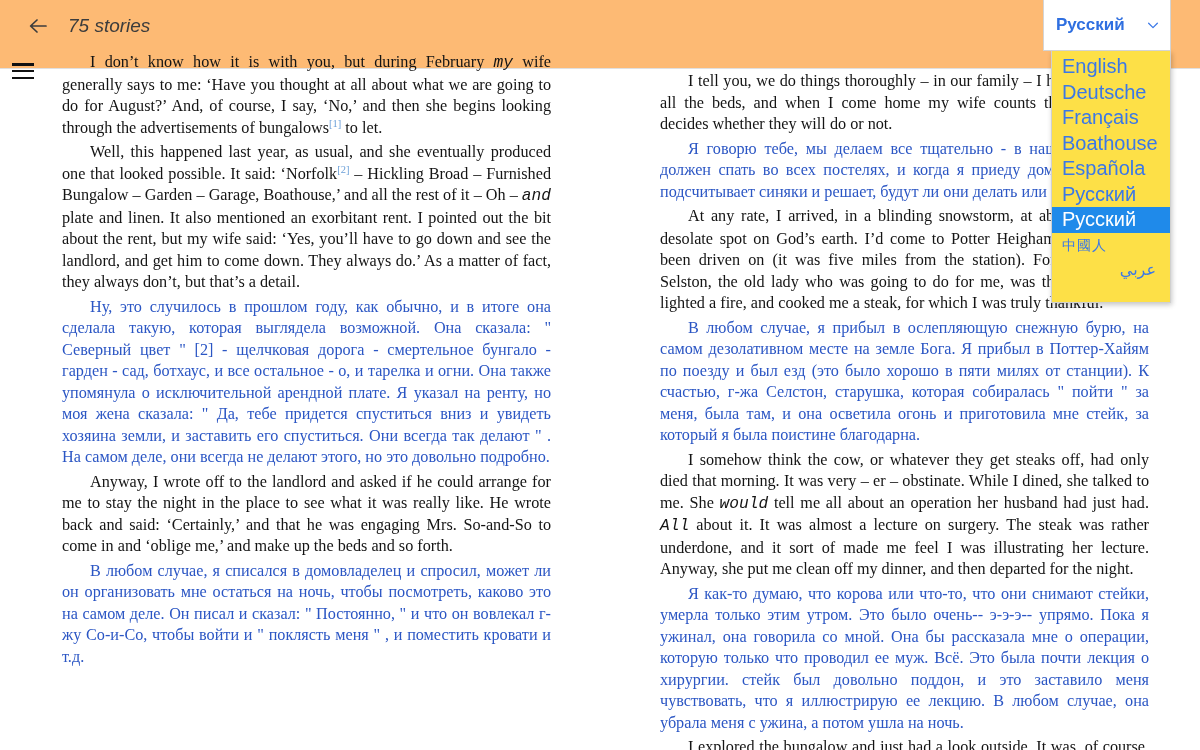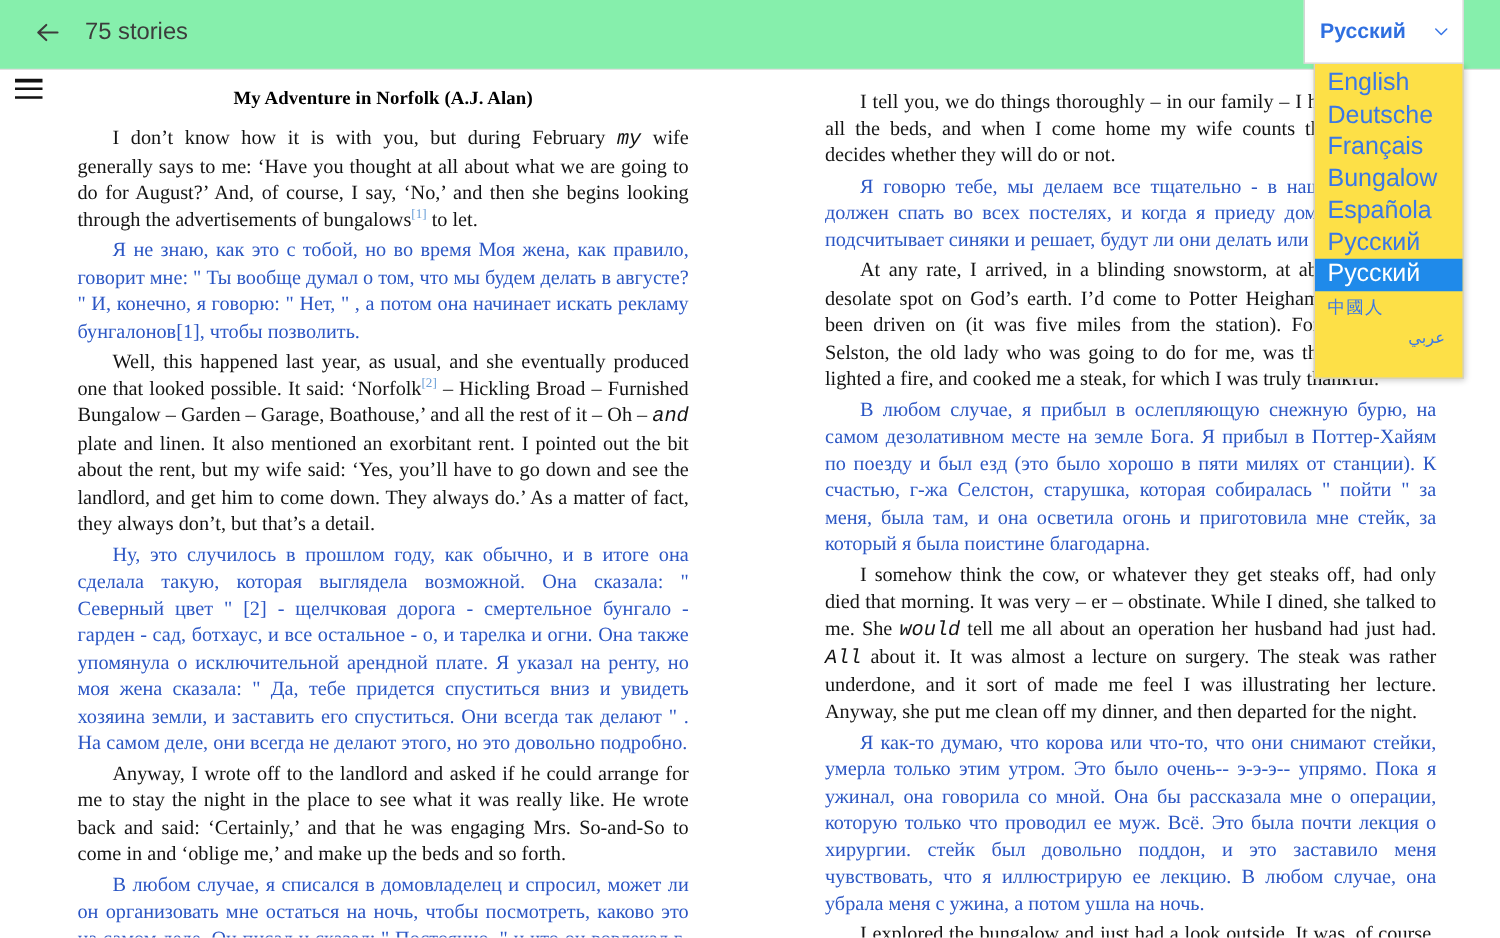--- a/index.html
+++ b/index.html
@@ -13,24 +13,25 @@
     font-family: "Liberation Sans", sans-serif;
     overflow: hidden;
     position: relative;
   }
 
   
   .appbar {
     position: absolute;
     top: 0; left: 0;
     width: 1200px;
-    height: 56px;
-    background: #86efac;
+    height: 69px;
+    background: #fdba74;
     border-bottom: 1px solid #e0e0e0;
     box-sizing: border-box;
+    font-style: italic;
   }
   .back-btn {
     position: absolute;
     left: 24px;
     top: 12px;
     width: 28px;
     height: 28px;
     cursor: pointer;
     display: flex;
     align-items: center;
@@ -170,21 +171,21 @@
     cursor: pointer;
   }
   .lang-item.selected {
     background: #1f8aea;
     color: #ffffff;
   }
   .lang-item.cjk { font-size: 14px; letter-spacing: 1px; }
   .lang-item.rtl {
     direction: rtl;
     text-align: right;
-    font-size: 13px;
+    font-size: 16px;
     padding-right: 14px;
     line-height: 24px;
   }
 </style>
 </head>
 <body>
 
 <div class="appbar">
   <div class="back-btn">
     <svg width="24" height="24" viewBox="0 0 24 24">
@@ -196,25 +197,23 @@
 
 <div class="hamburger">
   <span></span>
   <span></span>
   <span></span>
 </div>
 
 <div class="doc">
 
   <div class="column col-left">
-    <div class="doc-title">My Adventure in Norfolk (A.J. Alan)</div>
 
     <p class="para en"><span>I don’t know how it is with you, but during February </span><span class="it">my</span><span> wife generally says to me: ‘Have you thought at all about what we are going to do for August?’ And, of course, I say, ‘No,’ and then she begins looking through the advertisements of bungalows</span><span class="fn">[1]</span><span> to let.</span></p>
 
-    <p class="para ru">Я не знаю, как это с тобой, но во время Моя жена, как правило, говорит мне: " Ты вообще думал о том, что мы будем делать в августе? " И, конечно, я говорю: " Нет, " , а потом она начинает искать рекламу бунгалонов[1], чтобы позволить.</p>
 
     <p class="para en"><span>Well, this happened last year, as usual, and she eventually produced one that looked possible. It said: ‘Norfolk</span><span class="fn">[2]</span><span> – Hickling Broad – Furnished Bungalow – Garden – Garage, Boathouse,’ and all the rest of it – Oh – </span><span class="it">and</span><span> plate and linen. It also mentioned an exorbitant rent. I pointed out the bit about the rent, but my wife said: ‘Yes, you’ll have to go down and see the landlord, and get him to come down. They always do.’ As a matter of fact, they always don’t, but that’s a detail.</span></p>
 
     <p class="para ru">Ну, это случилось в прошлом году, как обычно, и в итоге она сделала такую, которая выглядела возможной. Она сказала: " Северный цвет " [2] - щелчковая дорога - смертельное бунгало - гарден - сад, ботхаус, и все остальное - о, и тарелка и огни. Она также упомянула о исключительной арендной плате. Я указал на ренту, но моя жена сказала: " Да, тебе придется спуститься вниз и увидеть хозяина земли, и заставить его спуститься. Они всегда так делают " . На самом деле, они всегда не делают этого, но это довольно подробно.</p>
 
     <p class="para en">Anyway, I wrote off to the landlord and asked if he could arrange for me to stay the night in the place to see what it was really like. He wrote back and said: ‘Certainly,’ and that he was engaging Mrs. So-and-So to come in and ‘oblige me,’ and make up the beds and so forth.</p>
 
     <p class="para ru">В любом случае, я списался в домовладелец и спросил, может ли он организовать мне остаться на ночь, чтобы посмотреть, каково это на самом деле. Он писал и сказал: " Постоянно, " и что он вовлекал г-жу Со-и-Со, чтобы войти и " поклясть меня " , и поместить кровати и т.д.</p>
   </div>
 
@@ -241,20 +240,20 @@
   <div class="lang-select">
     <div class="lang-select-label">Русский</div>
     <svg class="chev" viewBox="0 0 16 16">
       <path d="M3 6 L8 11 L13 6" fill="none" stroke="#3b78e7" stroke-width="1.4" stroke-linecap="round" stroke-linejoin="round"></path>
     </svg>
   </div>
   <div class="lang-menu" id="lang-menu">
       <div class="lang-item">English</div>
       <div class="lang-item">Deutsche</div>
       <div class="lang-item">Français</div>
-      <div class="lang-item">Bungalow</div>
+      <div class="lang-item">Boathouse</div>
       <div class="lang-item">Española</div>
       <div class="lang-item">Русский</div>
       <div class="lang-item selected">Русский</div>
       <div class="lang-item cjk">中國人</div>
       <div class="lang-item rtl">عربي</div>
     </div>
 </div>
 
 </body></html>

